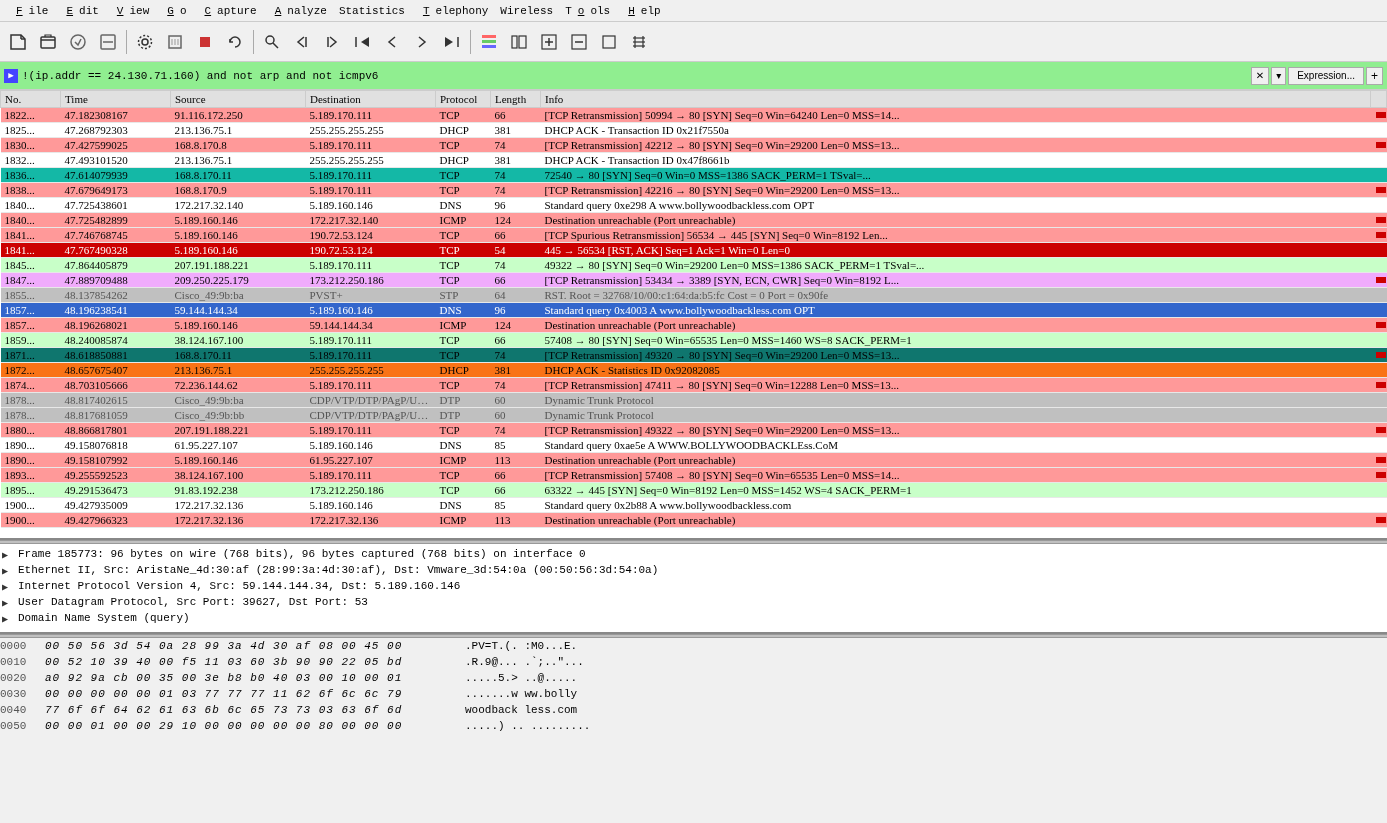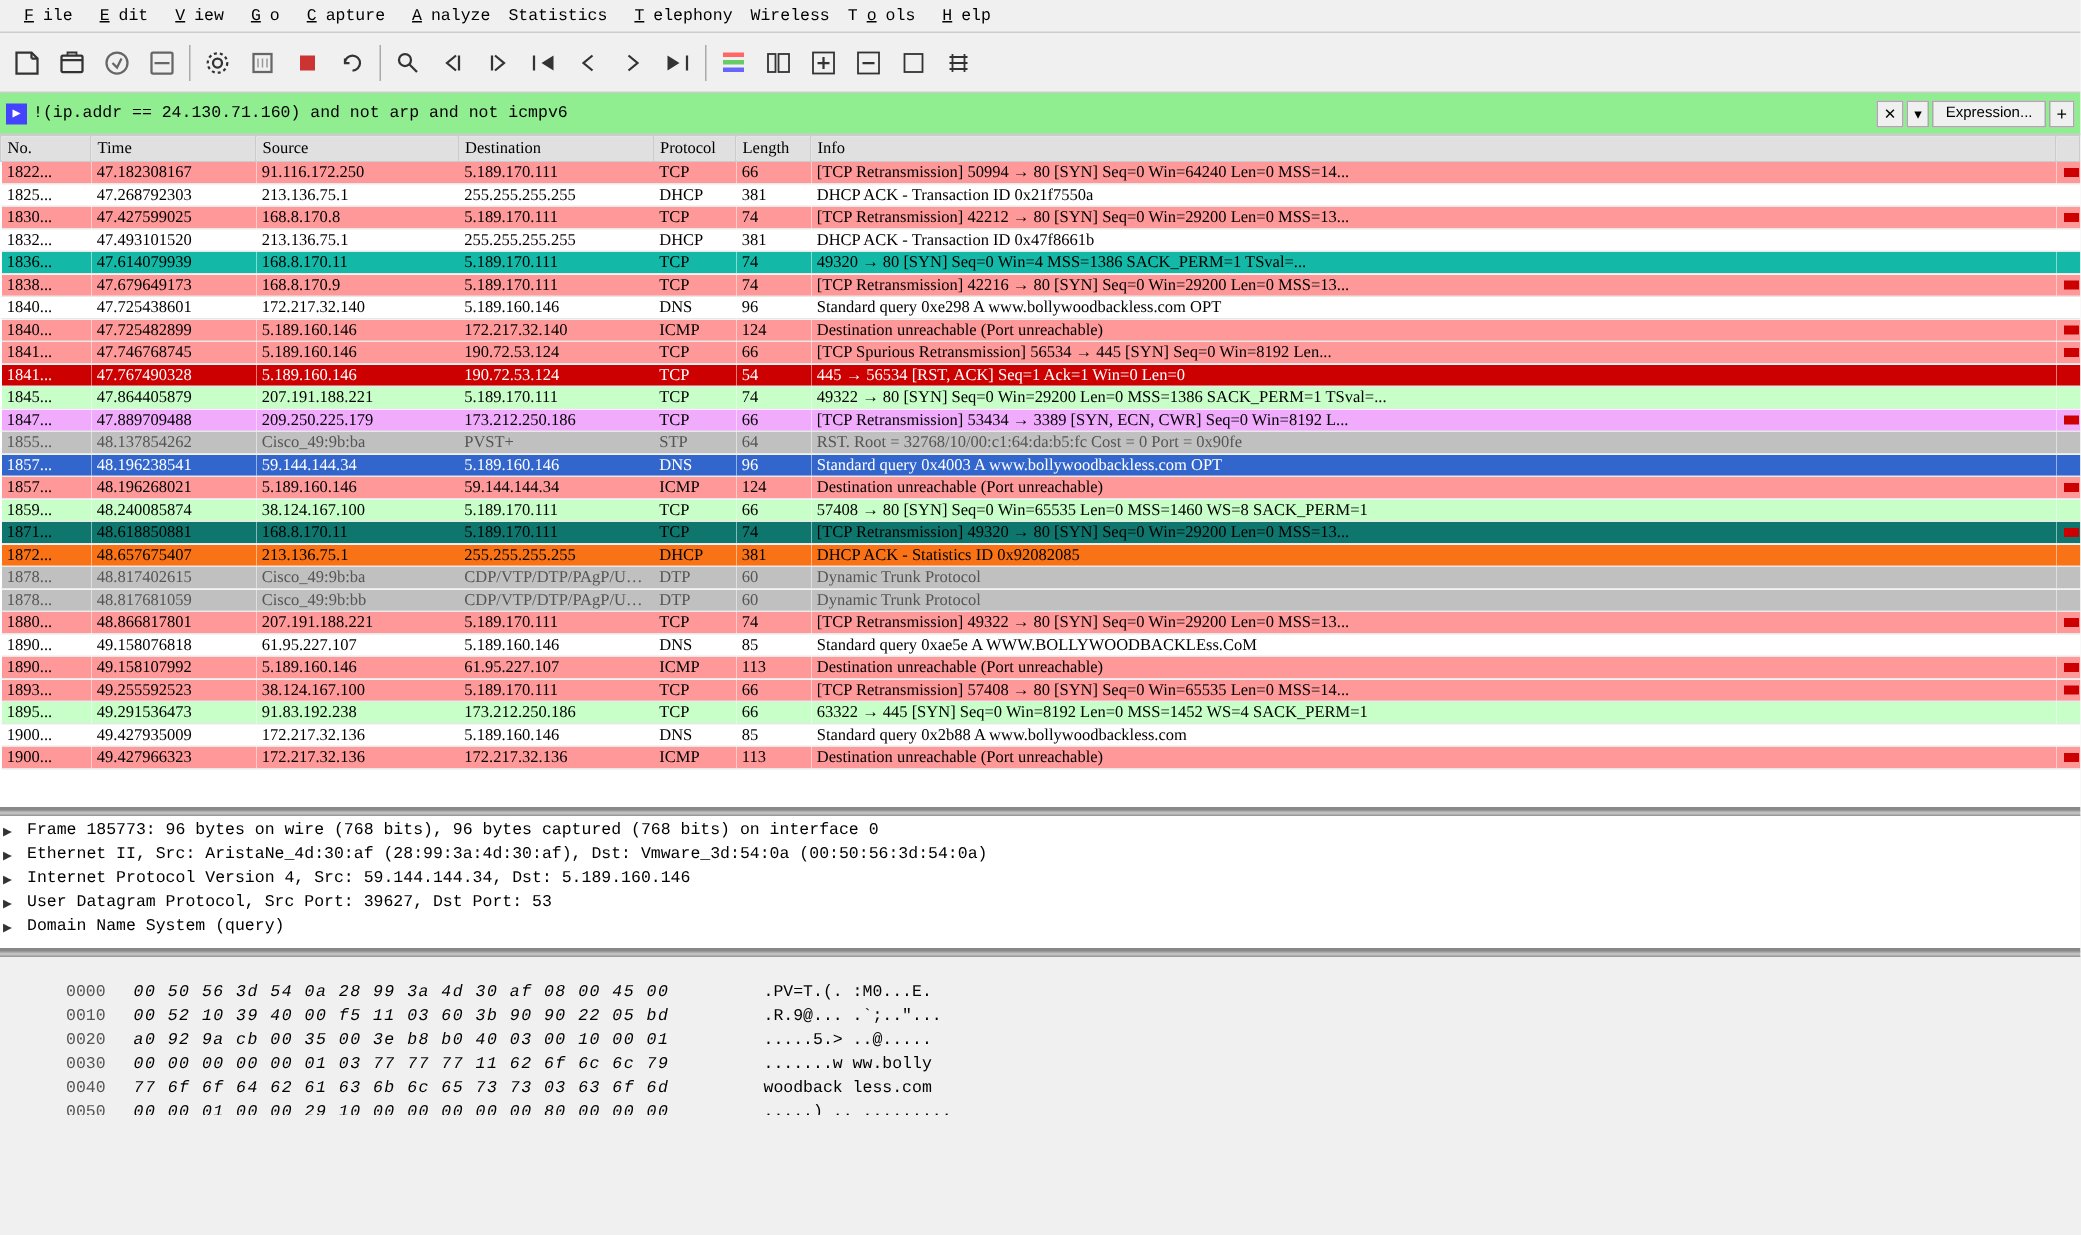--- a/index.html
+++ b/index.html
@@ -37,21 +37,21 @@
     .col-proto { width: 55px; }
     .col-len { width: 50px; }
     .col-info { width: auto; }
     
     
     .detail-pane { height: 90px; background: white; border-bottom: 2px solid #888; overflow-y: auto; padding: 2px; }
     .detail-item { display: flex; align-items: center; font-size: 11px; line-height: 16px; cursor: pointer; }
     .detail-expand { width: 12px; height: 12px; margin-right: 4px; cursor: pointer; color: #333; font-size: 10px; }
     
     
-    .hex-pane { height: 105px; background: #f0f0f0; overflow-y: auto; padding: 16px; margin-left: 28px; }
+    .hex-pane { height: 105px; background: #f0f0f0; overflow-y: auto; padding: 0; }
     .hex-row { display: flex; font-size: 11px; line-height: 16px; }
     .hex-offset { width: 45px; color: #555; }
     .hex-bytes { width: 420px; color: #000; letter-spacing: 1px; font-style: italic; }
     .hex-ascii { color: #000; }
     
     .resize-handle { height: 4px; background: #c0c0c0; cursor: ns-resize; border-top: 1px solid #999; border-bottom: 1px solid #999; }
   </style>
 </head>
 <body>
 
@@ -286,21 +286,21 @@
           <td>DHCP ACK    - Transaction ID 0x47f8661b</td>
           <td></td>
         </tr>
         <tr style="background: #14b8a6; color: black; padding-left: 39px;">
           <td>1836...</td>
           <td>47.614079939</td>
           <td>168.8.170.11</td>
           <td>5.189.170.111</td>
           <td>TCP</td>
           <td>74</td>
-          <td>49320 → 80 [SYN] Seq=0 Win=4 MSS=1386 SACK_PERM=1 TSval=...</td>
+          <td>72540 → 80 [SYN] Seq=0 Win=0 MSS=1386 SACK_PERM=1 TSval=...</td>
           <td></td>
         </tr>
         <tr style="background: rgb(255, 153, 153); color: black;">
           <td>1838...</td>
           <td>47.679649173</td>
           <td>168.8.170.9</td>
           <td>5.189.170.111</td>
           <td>TCP</td>
           <td>74</td>
           <td>[TCP Retransmission] 42216 → 80 [SYN] Seq=0 Win=29200 Len=0 MSS=13...</td>
@@ -433,20 +433,32 @@
         <tr style="background: #f97316; color: black;">
           <td>1872...</td>
           <td>48.657675407</td>
           <td>213.136.75.1</td>
           <td>255.255.255.255</td>
           <td>DHCP</td>
           <td>381</td>
           <td>DHCP ACK    - Statistics ID 0x92082085</td>
           <td></td>
         </tr>
+        <tr style="background: rgb(255, 153, 153); color: black;">
+          <td>1874...</td>
+          <td>48.703105666</td>
+          <td>72.236.144.62</td>
+          <td>5.189.170.111</td>
+          <td>TCP</td>
+          <td>74</td>
+          <td>[TCP Retransmission] 47411 → 80 [SYN] Seq=0 Win=12288 Len=0 MSS=13...</td>
+          <td>
+            <div style="width: 10px; height: 6px; background: rgb(204, 0, 0); margin: 1px;"></div>
+          </td>
+        </tr>
         <tr style="background: rgb(192, 192, 192); color: rgb(85, 85, 85);">
           <td>1878...</td>
           <td>48.817402615</td>
           <td>Cisco_49:9b:ba</td>
           <td>CDP/VTP/DTP/PAgP/UD...</td>
           <td>DTP</td>
           <td>60</td>
           <td>Dynamic Trunk Protocol</td>
           <td></td>
         </tr>

